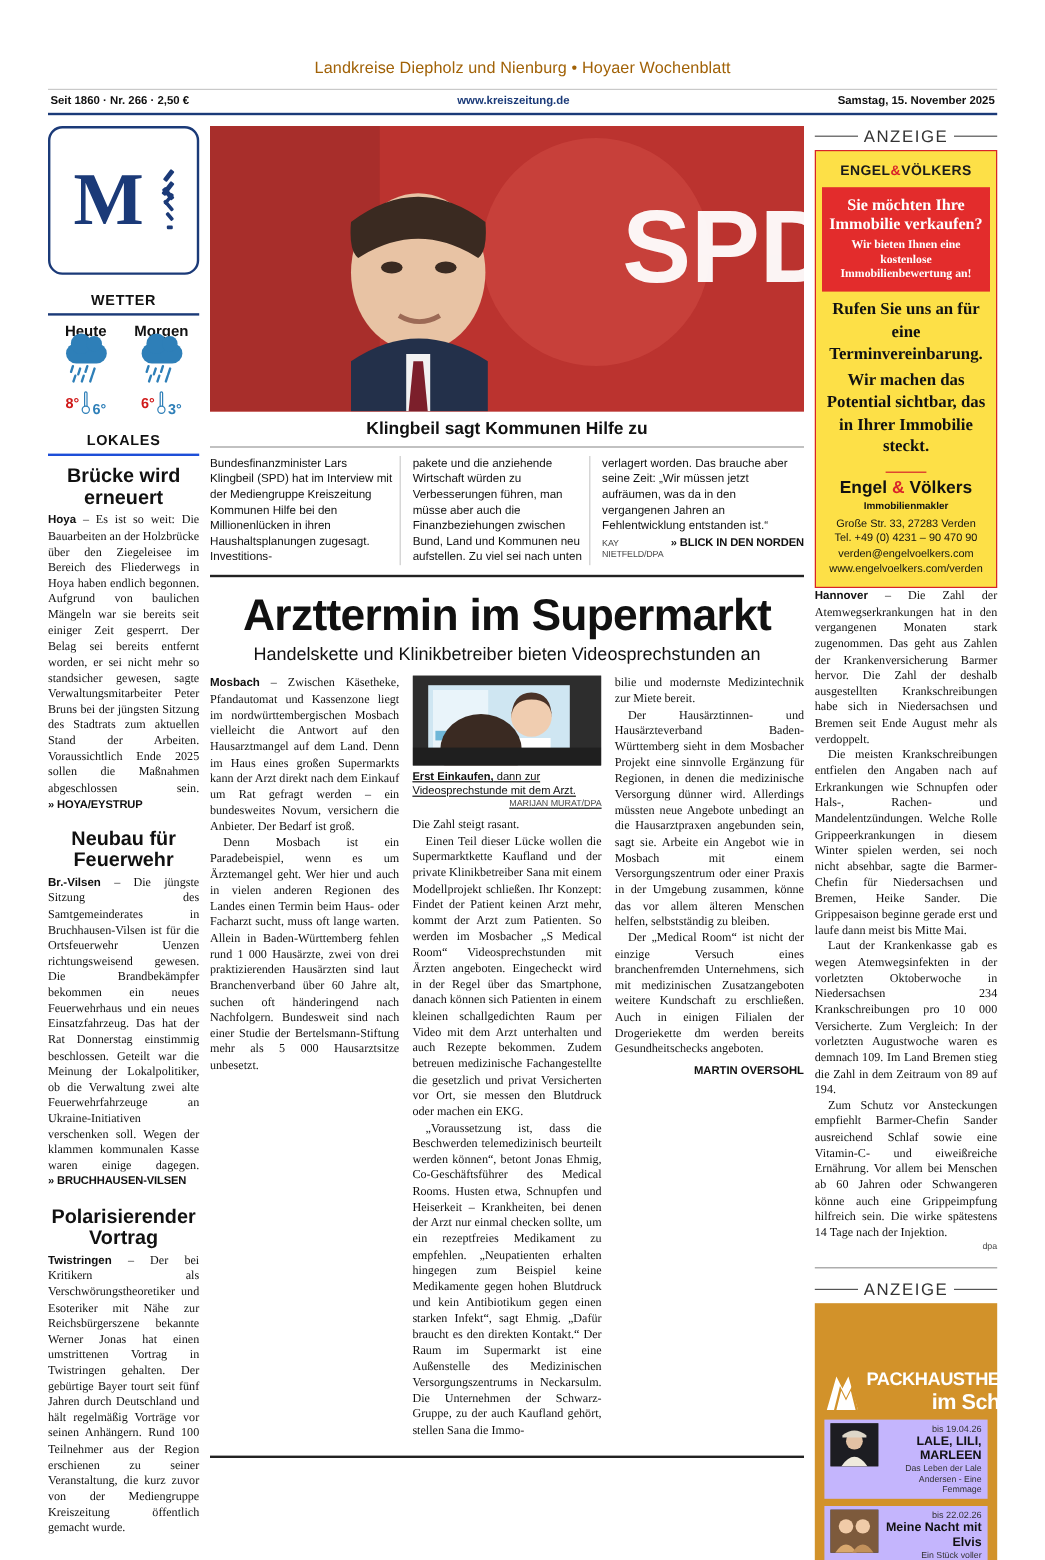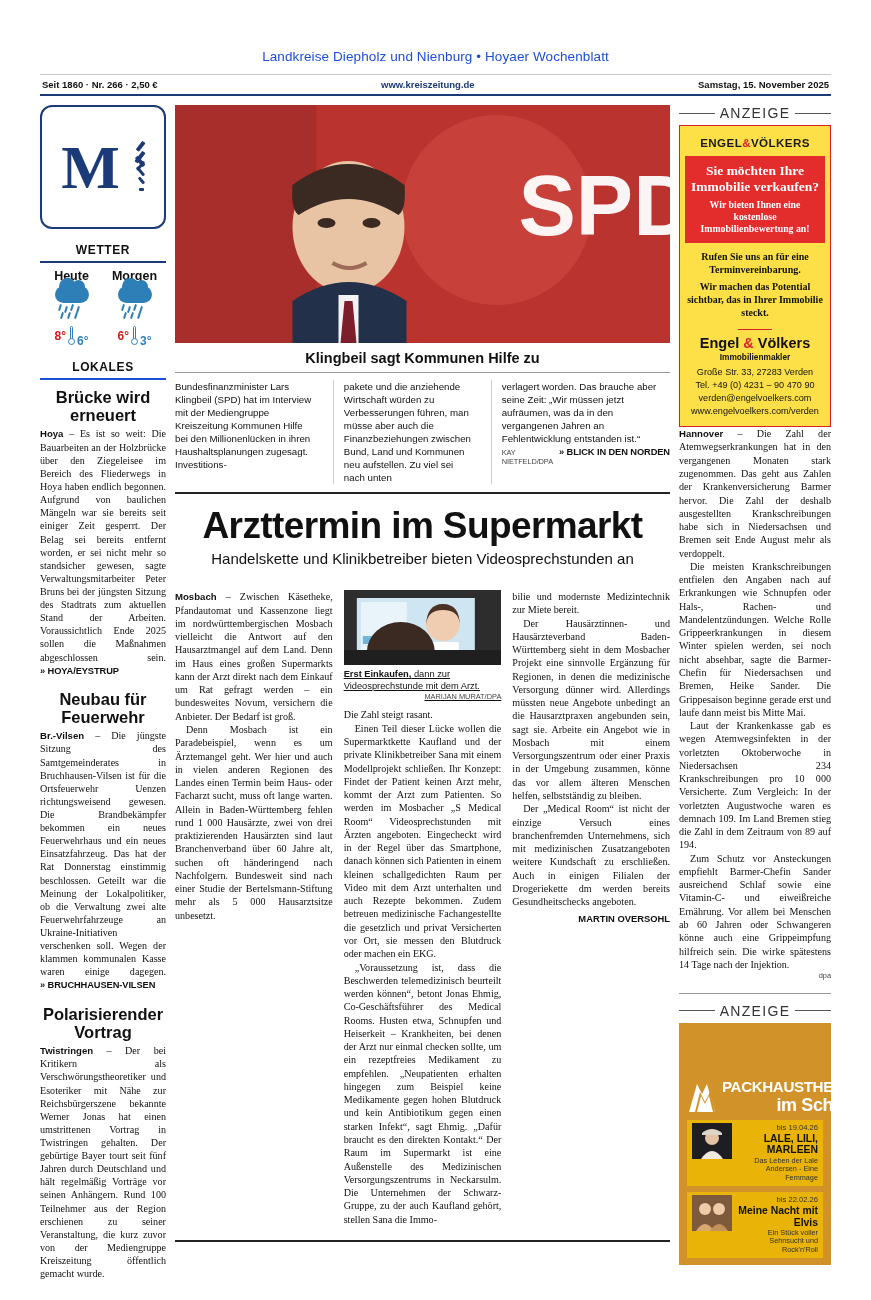--- a/index.html
+++ b/index.html
@@ -14,21 +14,21 @@
 
   
   .masthead { padding: 40px 40px 0 40px; text-align: center; }
   .masthead-title {
     font-family: "Liberation Serif", serif;
     font-size: 78px; font-weight: 700; letter-spacing: -1px;
     line-height: 0.95; color: #000;
   }
   .masthead-sub {
     font-family: "Liberation Sans", sans-serif;
-    font-size: 13.5px; font-weight: 400; color: #1d4ed8;
+    font-size: 13.5px; font-weight: 400; color: #a16207;
     margin-top: 9px; letter-spacing: 0.1px;
   }
   .infobar {
     margin: 10px 40px 0 40px;
     border-top: 1.5px solid #c9c9c9;
     border-bottom: 2.5px solid #1b3a78;
     display: flex; align-items: center; justify-content: space-between;
     padding: 4px 2px 4px 2px;
     font-family: "Liberation Sans", sans-serif;
     font-size: 9.5px; font-weight: 700; color: #111;
@@ -129,21 +129,21 @@
   .lead-photo {
     width: 100%; height: 238px; position: relative; overflow: hidden;
     background: #b8322f;
   }
   .photo-caption {
     font-family: "Liberation Sans", sans-serif;
     font-size: 14.5px; font-weight: 700; text-align: center;
     margin-top: 7px; padding-bottom: 6px; border-bottom: 1px solid #999;
   }
   .lead3 {
-    display: grid; grid-template-columns: 1fr 1fr 1fr; column-gap: 18px;
+    display: grid; grid-template-columns: 1fr 1fr 1fr; column-gap: 5px;
     margin-top: 7px; padding-bottom: 8px; border-bottom: 2px solid #222;
   }
   .lead3 p {
     font-family: "Liberation Sans", sans-serif;
     font-size: 9.7px; line-height: 1.34; text-align: left;
   }
   .lead3 .c2, .lead3 .c3 { border-left: 1px solid #ccc; padding-left: 10px; }
   .credit-line { display: flex; justify-content: flex-end; align-items: baseline; gap: 6px; margin-top: 2px; }
   .credit {
     font-family: "Liberation Sans", sans-serif; font-size: 7.4px;
@@ -151,21 +151,21 @@
   }
 
   .head-main {
     font-family: "Liberation Sans", sans-serif;
     font-size: 37px; font-weight: 700; text-align: center;
     margin-top: 13px; letter-spacing: -0.6px; line-height: 1;
   }
   .sub-main {
     font-family: "Liberation Sans", sans-serif;
     font-size: 15px; font-weight: 400; text-align: center;
-    margin-top: 6px; margin-bottom: 23px;
+    margin-top: 6px; margin-bottom: 9px;
   }
   .art3 { display: grid; grid-template-columns: 1fr 1fr 1fr; column-gap: 11px; }
   .art3 .col { font-family: "Liberation Serif", serif; font-size: 10.1px;
     line-height: 1.315; text-align: justify; hyphens: auto; -webkit-hyphens: auto; }
   .art3 p + p { text-indent: 11px; }
   .inset-photo {
     width: 100%; height: 75px; background: #2a2a2a; margin-bottom: 4px; position: relative; overflow: hidden;
   }
   .inset-cap {
     font-family: "Liberation Sans", sans-serif; font-size: 9.3px;
@@ -204,21 +204,21 @@
   .ev-red .l1 {
     font-family: "Liberation Serif", serif; font-size: 13.5px;
     font-weight: 700; line-height: 1.15;
   }
   .ev-red .l2 {
     font-family: "Liberation Serif", serif; font-size: 9.8px;
     font-weight: 700; line-height: 1.2; margin-top: 5px;
   }
   .ev-mid {
     text-align: center; font-family: "Liberation Serif", serif;
-    font-size: 10px; font-weight: 700; line-height: 1.32; padding: 7px 2px 5px 2px;
+    font-size: 14px; font-weight: 700; line-height: 1.32; padding: 7px 2px 5px 2px;
   }
   .ev-rule { width: 34px; height: 1px; background: #d8232a; margin: 5px auto; }
   .ev-name {
     text-align: center; font-family: "Liberation Sans", sans-serif;
     font-size: 14.5px; font-weight: 700; margin-top: 2px;
   }
   .ev-name .amp { color: #d8232a; }
   .ev-role {
     text-align: center; font-family: "Liberation Sans", sans-serif;
     font-size: 8.3px; font-weight: 700; margin-top: 1px;
@@ -242,21 +242,21 @@
 
   
   .th-ad { background: #d2922a; padding: 8px 8px 7px 8px; }
   .th-top { display: flex; align-items: flex-end; gap: 5px; margin-top: 48px; }
   .th-title {
     font-family: "Liberation Sans", sans-serif; color: #fff;
     font-size: 15.2px; font-weight: 700; line-height: 1.0; letter-spacing: -0.4px;
     flex: 1; text-align: right;
   }
   .th-title .l2 { font-size: 18px; display: block; margin-top: 2px; }
-  .th-item { background: #eab308; margin-top: 6px; padding: 3px 5px 4px 5px; display: flex; gap: 5px; }
+  .th-item { background: #c4b5fd; margin-top: 6px; padding: 3px 5px 4px 5px; display: flex; gap: 5px; }
   .th-thumb { width: 40px; height: 36px; flex: none; background: #3a3a3a; }
   .th-txt { flex: 1; text-align: right; }
   .th-date { font-family: "Liberation Sans", sans-serif; font-size: 7.6px; color: #333; }
   .th-name { font-family: "Liberation Sans", sans-serif; font-size: 10.4px; font-weight: 700; color: #111; line-height: 1.1; margin-top: 1px; }
   .th-desc { font-family: "Liberation Sans", sans-serif; font-size: 7.3px; color: #333; margin-top: 1px; line-height: 1.15; }
   .mountain { width: 30px; height: 34px; flex: none; }
 </style>
 </head>
 <body>
 

